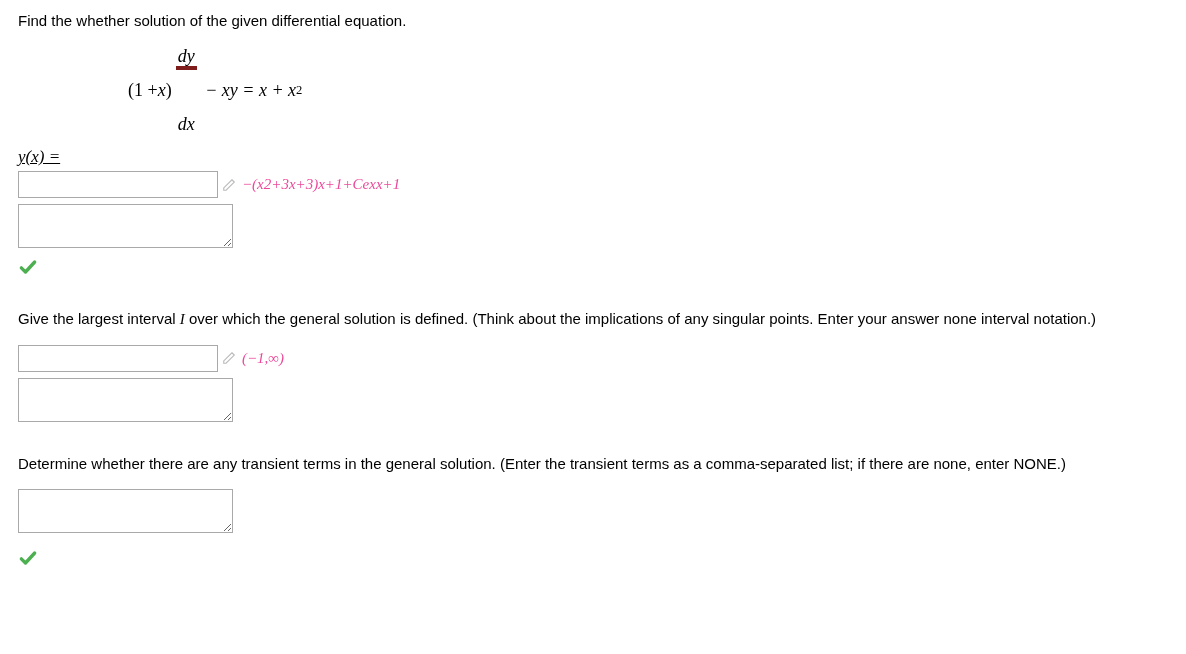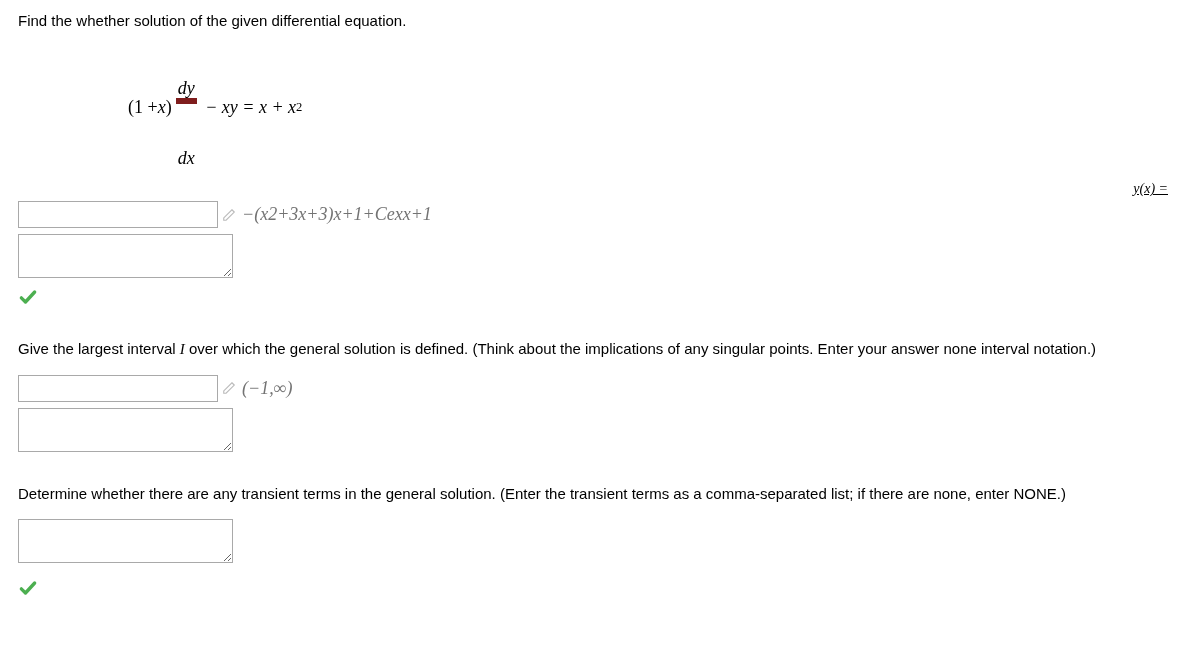--- a/index.html
+++ b/index.html
@@ -32,39 +32,37 @@
     }
     .equation .fraction {
       display: inline-flex;
       flex-direction: column;
       text-align: center;
       line-height: 1;
       margin: 0 4px;
       font-style: italic;
     }
     .equation .fraction .num {
-      border-bottom: 6px solid #7f1d1d;
+      border-bottom: 4px solid #7f1d1d;
       padding: 0 2px 1px 2px;
-      margin-top: 32px;
     }
     .equation .fraction .den {
       padding-top: 1px;
       margin-top: 44px;
     }
     .equation sup {
       font-size: 0.7em;
       font-style: normal;
     }
     .yx-label {
       font-family: 'Times New Roman', serif;
       font-style: italic;
-      font-size: 14px;
+      font-size: 17px;
       text-decoration: underline;
       margin-bottom: 4px;
-      text-align: right;
     }
     .answer-row {
       display: flex;
       align-items: center;
       margin-bottom: 6px;
     }
     .text-input {
       width: 200px;
       height: 27px;
       border: 1px solid #a9a9a9;
@@ -79,23 +77,23 @@
       border: 1px solid #a9a9a9;
       padding: 2px 4px;
       font-family: Verdana, sans-serif;
       font-size: 13px;
       resize: both;
       background: #fff;
     }
     .solution-text {
       font-family: 'Times New Roman', serif;
       font-style: italic;
-      color: #737373;
+      color: #ec4899;
       margin-left: 6px;
-      font-size: 18px;
+      font-size: 15px;
     }
     .edit-icon {
       margin-left: 4px;
       display: inline-flex;
       color: #bbb;
     }
     .checkmark {
       margin-top: 6px;
       margin-bottom: 28px;
       color: #4caf50;

